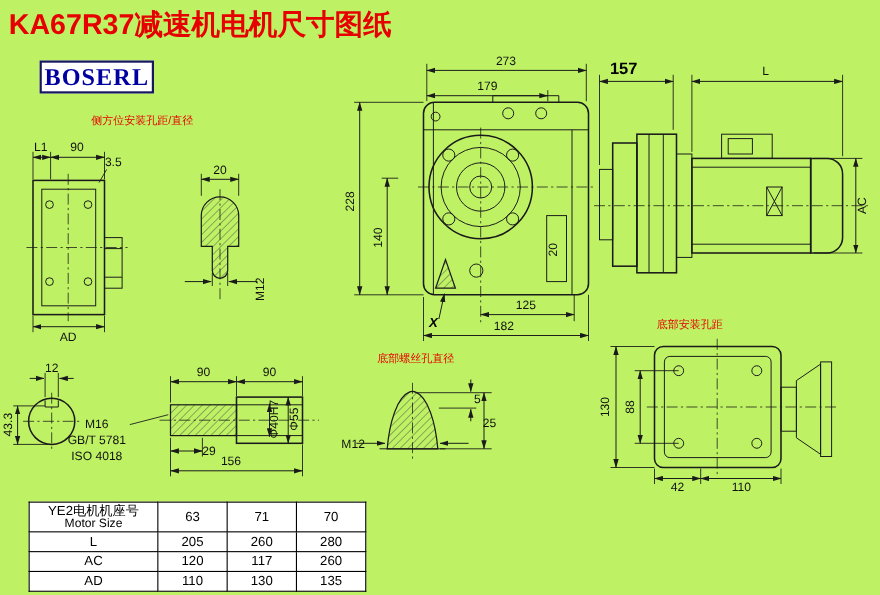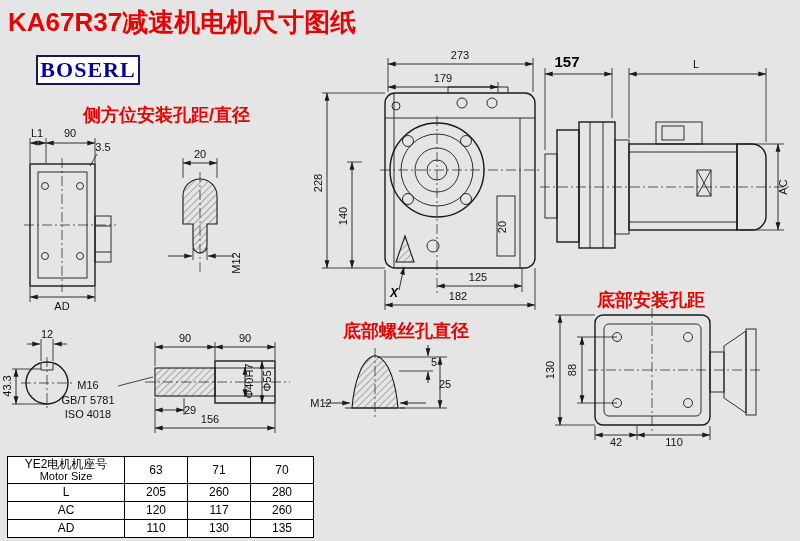--- a/index.html
+++ b/index.html
@@ -1,35 +1,35 @@
 <!DOCTYPE html>
 <html><head>
 <meta charset="utf-8">
 <style>
   html,body{margin:0;padding:0;background:#fff;}
-  .canvas{position:relative;width:800px;height:541px;background:#e5e5e5;overflow:hidden;
+  .canvas{position:relative;width:800px;height:541px;background:#bef264;overflow:hidden;
           font-family:"Liberation Sans",sans-serif;}
   .title{position:absolute;left:8px;top:5px;font-size:26px;font-weight:bold;color:#e60000;white-space:nowrap;}
   .logo{position:absolute;left:36px;top:55px;width:100px;height:26px;border:2px solid #17175e;
         display:flex;align-items:center;justify-content:center;color:#0000a0;
         font-family:"Liberation Serif",serif;font-weight:bold;font-size:22px;letter-spacing:1px;background:#fff;}
-  .red-label{position:absolute;color:#e60000;font-weight:bold;font-size:18px;white-space:nowrap;}
+  .red-label{position:absolute;color:#e60000;font-weight:normal;font-size:10px;white-space:nowrap;}
   .drawing{position:absolute;left:0;top:0;}
   .ol{fill:none;stroke:#1a1a1a;stroke-width:1.4;}
   .tl{fill:none;stroke:#1a1a1a;stroke-width:0.9;}
   .dim{fill:none;stroke:#1a1a1a;stroke-width:0.9;}
   .ext{fill:none;stroke:#1a1a1a;stroke-width:0.8;}
   .cl{fill:none;stroke:#1a1a1a;stroke-width:0.7;stroke-dasharray:10 3 2 3;}
   .hatched{fill:url(#hat);stroke:#1a1a1a;stroke-width:1.1;}
   text.d{font:11px "Liberation Sans",sans-serif;fill:#111;text-anchor:middle;}
   text.big{font:bold 15px "Liberation Sans",sans-serif;fill:#000;text-anchor:middle;}
   text.xlbl{font:italic bold 12px "Liberation Sans",sans-serif;fill:#000;text-anchor:middle;}
   .ts{text-anchor:start;}
   .te{text-anchor:end;}
-  .spec-table{position:absolute;left:7px;top:456px;border-collapse:collapse;font-size:12px;color:#000;background:#fff;}
+  .spec-table{position:absolute;left:26px;top:456px;border-collapse:collapse;font-size:12px;color:#000;background:#fff;}
   .spec-table td{border:1px solid #000;text-align:center;padding:0 3px;height:17px;}
   .spec-table td.c0{width:110px;}
   .spec-table td.cv{width:56px;}
   .hdr2{display:block;font-size:11px;line-height:1.05;}
   .hdr1{display:block;font-size:12px;line-height:1.2;}
 </style>
 </head>
 <body>
 
 <div class="canvas">

